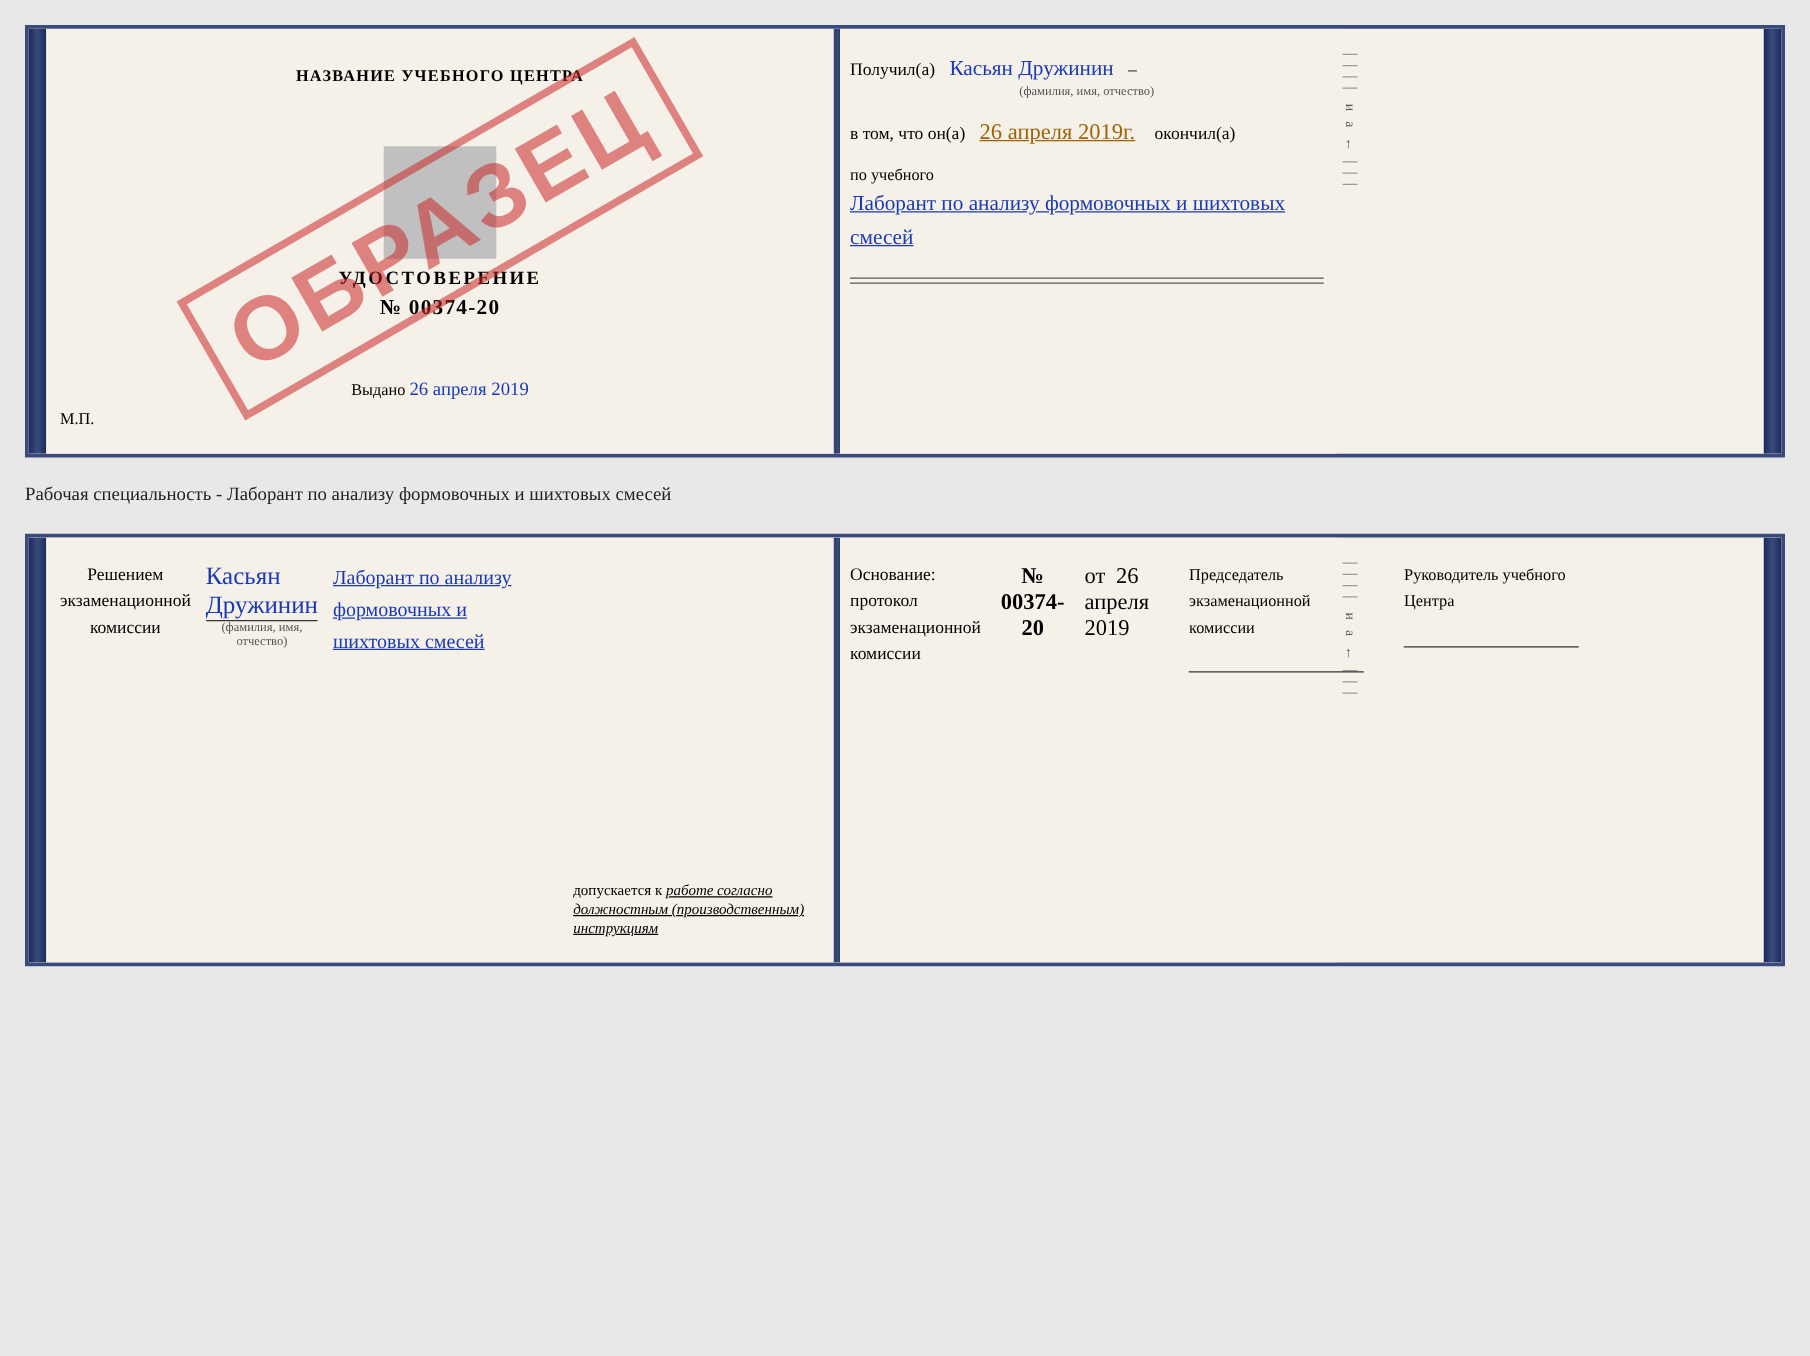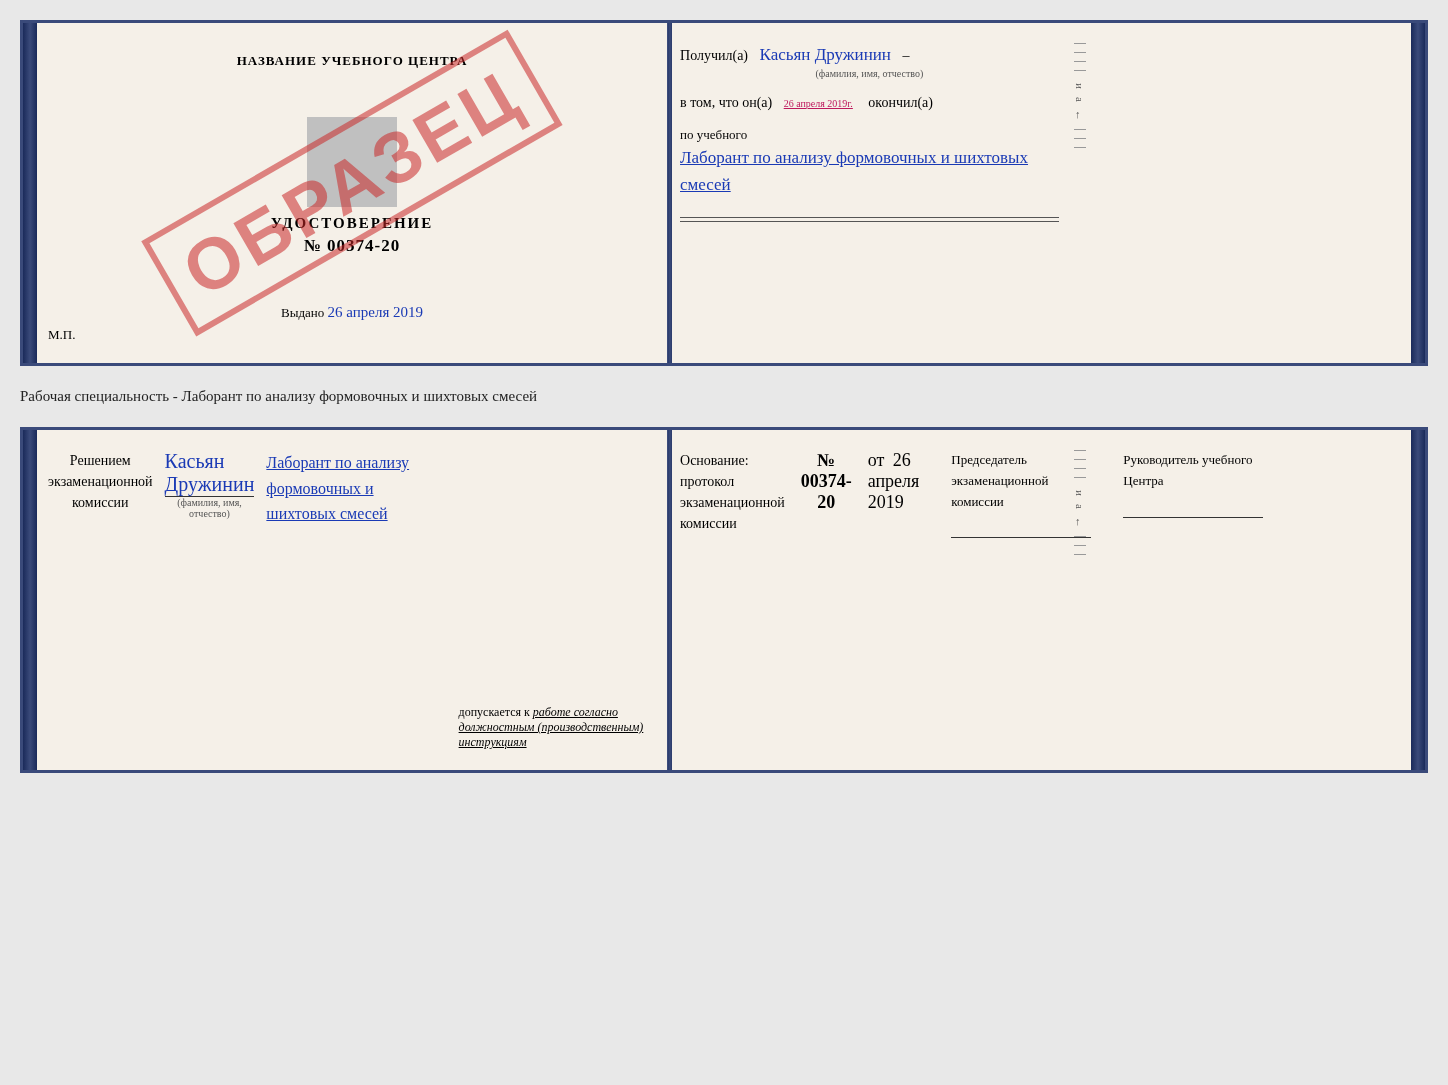--- a/index.html
+++ b/index.html
@@ -147,22 +147,22 @@
       display: block;
       text-align: center;
     }
 
     .vtom-line {
       font-size: 14px;
     }
 
     .vtom-line .handwritten {
       font-family: 'Segoe Script', 'Comic Sans MS', cursive;
-      font-size: 10px;
-      color: #be185d;
+      font-size: 18px;
+      color: #a16207;
       text-decoration: underline;
     }
 
     .org-block {
       font-size: 13px;
       text-align: center;
       line-height: 1.6;
       font-weight: bold;
       text-transform: uppercase;
       letter-spacing: 0.5px;

